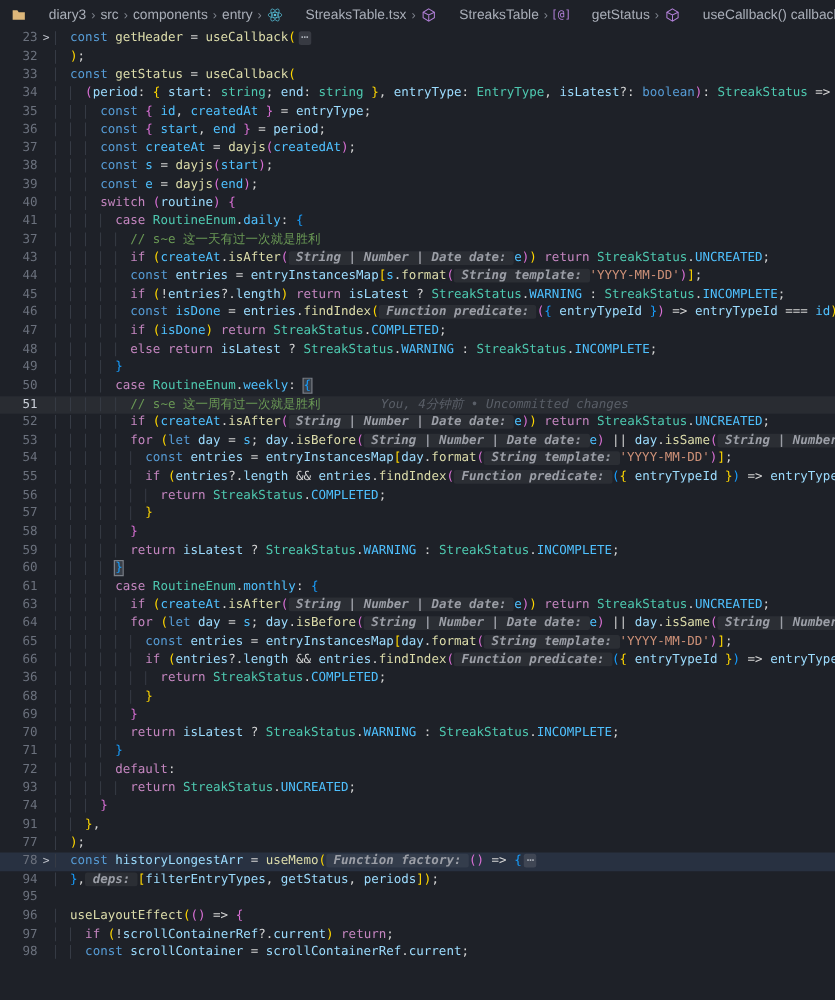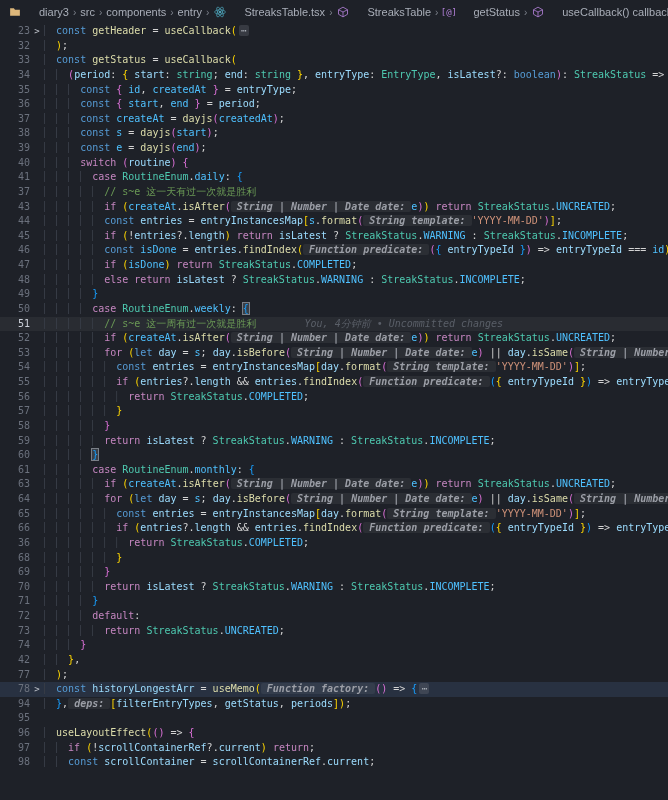--- a/index.html
+++ b/index.html
@@ -145,23 +145,23 @@
       <div class="row"><span class="lnum">63</span><span class="fold"></span><span class="code"><span class="tk ind">          </span><span class="tk c1">if</span><span class="tk op"> </span><span class="tk b1">(</span><span class="tk rv">createAt</span><span class="tk op">.</span><span class="tk fn">isAfter</span><span class="tk b2">(</span><span class="tk hint"> String | Number | Date date: </span><span class="tk rv">e</span><span class="tk b2">)</span><span class="tk b1">)</span><span class="tk op"> </span><span class="tk c1">return</span><span class="tk op"> </span><span class="tk ty">StreakStatus</span><span class="tk op">.</span><span class="tk em">UNCREATED</span><span class="tk op">;</span></span></div>
       <div class="row"><span class="lnum">64</span><span class="fold"></span><span class="code"><span class="tk ind">          </span><span class="tk c1">for</span><span class="tk op"> </span><span class="tk b1">(</span><span class="tk c2">let</span><span class="tk op"> </span><span class="tk v">day</span><span class="tk op"> = </span><span class="tk rv">s</span><span class="tk op">; </span><span class="tk v">day</span><span class="tk op">.</span><span class="tk fn">isBefore</span><span class="tk b2">(</span><span class="tk hint"> String | Number | Date date: </span><span class="tk rv">e</span><span class="tk b2">)</span><span class="tk op"> || </span><span class="tk v">day</span><span class="tk op">.</span><span class="tk fn">isSame</span><span class="tk b2">(</span><span class="tk hint"> String | Number</span></span></div>
       <div class="row"><span class="lnum">65</span><span class="fold"></span><span class="code"><span class="tk ind">            </span><span class="tk c2">const</span><span class="tk op"> </span><span class="tk v">entries</span><span class="tk op"> = </span><span class="tk v">entryInstancesMap</span><span class="tk b1">[</span><span class="tk v">day</span><span class="tk op">.</span><span class="tk fn">format</span><span class="tk b2">(</span><span class="tk hint"> String template: </span><span class="tk st">'YYYY-MM-DD'</span><span class="tk b2">)</span><span class="tk b1">]</span><span class="tk op">;</span></span></div>
       <div class="row"><span class="lnum">66</span><span class="fold"></span><span class="code"><span class="tk ind">            </span><span class="tk c1">if</span><span class="tk op"> </span><span class="tk b1">(</span><span class="tk v">entries</span><span class="tk op">?.</span><span class="tk v">length</span><span class="tk op"> &amp;&amp; </span><span class="tk v">entries</span><span class="tk op">.</span><span class="tk fn">findIndex</span><span class="tk b2">(</span><span class="tk hint"> Function predicate: </span><span class="tk b3">(</span><span class="tk b1">{</span><span class="tk op"> </span><span class="tk v">entryTypeId</span><span class="tk op"> </span><span class="tk b1">}</span><span class="tk b3">)</span><span class="tk op"> =&gt; </span><span class="tk v">entryTypeI</span></span></div>
       <div class="row"><span class="lnum">36</span><span class="fold"></span><span class="code"><span class="tk ind">              </span><span class="tk c1">return</span><span class="tk op"> </span><span class="tk ty">StreakStatus</span><span class="tk op">.</span><span class="tk em">COMPLETED</span><span class="tk op">;</span></span></div>
       <div class="row"><span class="lnum">68</span><span class="fold"></span><span class="code"><span class="tk ind">            </span><span class="tk b1">}</span></span></div>
       <div class="row"><span class="lnum">69</span><span class="fold"></span><span class="code"><span class="tk ind">          </span><span class="tk b2">}</span></span></div>
       <div class="row"><span class="lnum">70</span><span class="fold"></span><span class="code"><span class="tk ind">          </span><span class="tk c1">return</span><span class="tk op"> </span><span class="tk v">isLatest</span><span class="tk op"> ? </span><span class="tk ty">StreakStatus</span><span class="tk op">.</span><span class="tk em">WARNING</span><span class="tk op"> : </span><span class="tk ty">StreakStatus</span><span class="tk op">.</span><span class="tk em">INCOMPLETE</span><span class="tk op">;</span></span></div>
       <div class="row"><span class="lnum">71</span><span class="fold"></span><span class="code"><span class="tk ind">        </span><span class="tk b3">}</span></span></div>
       <div class="row"><span class="lnum">72</span><span class="fold"></span><span class="code"><span class="tk ind">        </span><span class="tk c1">default</span><span class="tk op">:</span></span></div>
-      <div class="row"><span class="lnum">73</span><span class="fold"></span><span class="code"><span class="tk ind">          </span><span class="tk c1">return</span><span class="tk op"> </span><span class="tk ty">StreakStatus</span><span class="tk op">.</span><span class="tk em">UNCREATED</span><span class="tk op">;</span></span></div>
+      <div class="row"><span class="lnum">93</span><span class="fold"></span><span class="code"><span class="tk ind">          </span><span class="tk c1">return</span><span class="tk op"> </span><span class="tk ty">StreakStatus</span><span class="tk op">.</span><span class="tk em">UNCREATED</span><span class="tk op">;</span></span></div>
       <div class="row"><span class="lnum">74</span><span class="fold"></span><span class="code"><span class="tk ind">      </span><span class="tk b2">}</span></span></div>
-      <div class="row"><span class="lnum">42</span><span class="fold"></span><span class="code"><span class="tk ind">    </span><span class="tk b1">}</span><span class="tk op">,</span></span></div>
+      <div class="row"><span class="lnum">91</span><span class="fold"></span><span class="code"><span class="tk ind">    </span><span class="tk b1">}</span><span class="tk op">,</span></span></div>
       <div class="row"><span class="lnum">77</span><span class="fold"></span><span class="code"><span class="tk ind">  </span><span class="tk b1">)</span><span class="tk op">;</span></span></div>
       <div class="row hl"><span class="lnum">78</span><span class="fold">&gt;</span><span class="code"><span class="tk ind">  </span><span class="tk c2">const</span><span class="tk op"> </span><span class="tk v">historyLongestArr</span><span class="tk op"> = </span><span class="tk fn">useMemo</span><span class="tk b1">(</span><span class="tk hint"> Function factory: </span><span class="tk b2">(</span><span class="tk b2">)</span><span class="tk op"> =&gt; </span><span class="tk b3">{</span><span class="tk fe">⋯</span></span></div>
       <div class="row"><span class="lnum">94</span><span class="fold"></span><span class="code"><span class="tk ind">  </span><span class="tk b3">}</span><span class="tk op">,</span><span class="tk hint"> deps: </span><span class="tk b1">[</span><span class="tk v">filterEntryTypes</span><span class="tk op">, </span><span class="tk v">getStatus</span><span class="tk op">, </span><span class="tk v">periods</span><span class="tk b1">]</span><span class="tk b1">)</span><span class="tk op">;</span></span></div>
       <div class="row"><span class="lnum">95</span><span class="fold"></span><span class="code"></span></div>
       <div class="row"><span class="lnum">96</span><span class="fold"></span><span class="code"><span class="tk ind">  </span><span class="tk fn">useLayoutEffect</span><span class="tk b1">(</span><span class="tk b2">(</span><span class="tk b2">)</span><span class="tk op"> =&gt; </span><span class="tk b2">{</span></span></div>
       <div class="row"><span class="lnum">97</span><span class="fold"></span><span class="code"><span class="tk ind">    </span><span class="tk c1">if</span><span class="tk op"> </span><span class="tk b1">(</span><span class="tk op">!</span><span class="tk v">scrollContainerRef</span><span class="tk op">?.</span><span class="tk v">current</span><span class="tk b1">)</span><span class="tk op"> </span><span class="tk c1">return</span><span class="tk op">;</span></span></div>
       <div class="row"><span class="lnum">98</span><span class="fold"></span><span class="code"><span class="tk ind">    </span><span class="tk c2">const</span><span class="tk op"> </span><span class="tk v">scrollContainer</span><span class="tk op"> = </span><span class="tk v">scrollContainerRef</span><span class="tk op">.</span><span class="tk v">current</span><span class="tk op">;</span></span></div>
     </div>
 </div>
 

